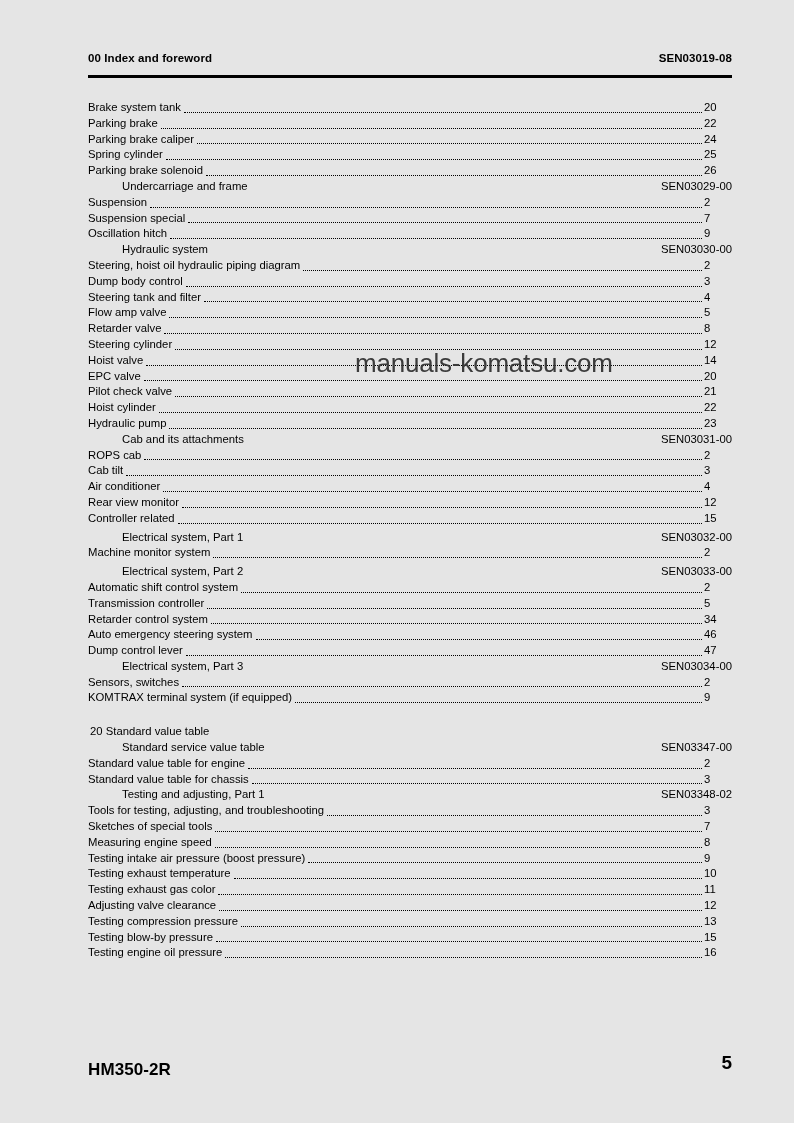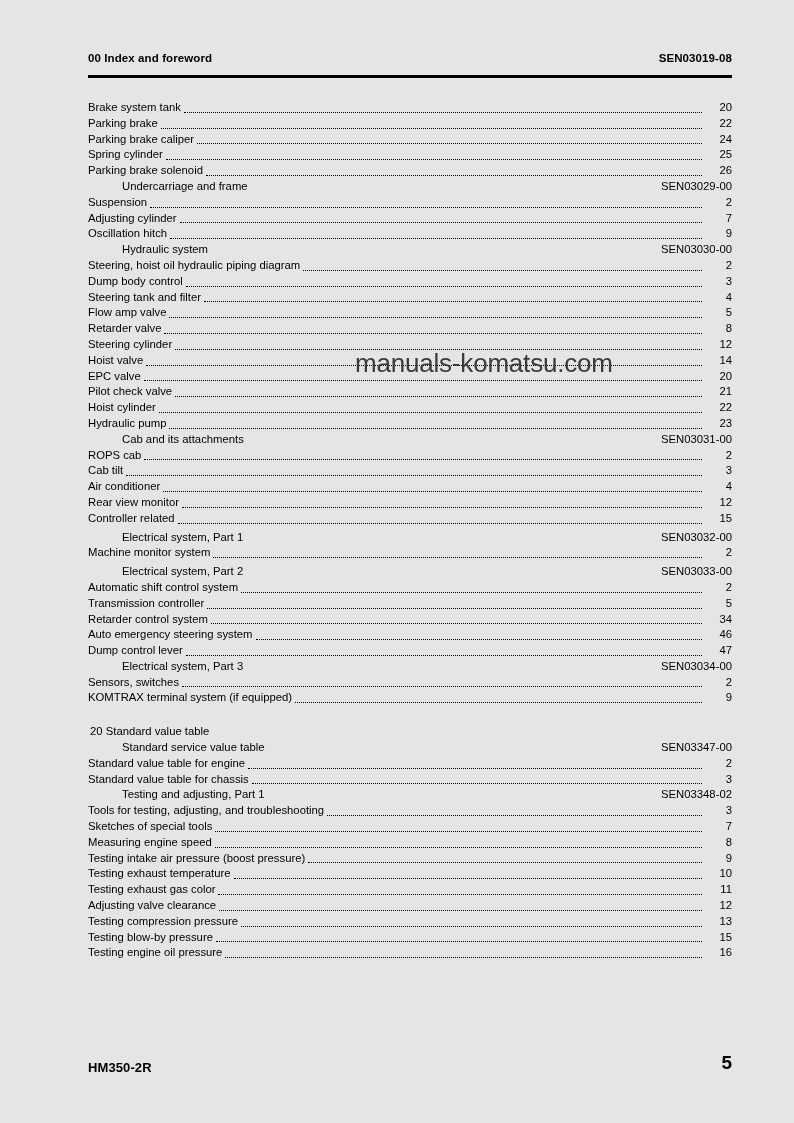--- a/index.html
+++ b/index.html
@@ -73,21 +73,20 @@
   .row .leader::before {
     content: "";
     position: absolute;
     left: 0;
     right: 0;
     bottom: 0;
     border-bottom: 1.1px dotted #000000;
   }
   .row .num {
     flex: 0 0 28px;
-    text-align: right;
   }
   .row .sen {
     flex: 0 0 auto;
     margin-left: auto;
     text-align: right;
   }
 
   
   .lvl0 .label { margin-left: 2px; }
   .lvl1 .label { margin-left: 34px; }
@@ -106,21 +105,21 @@
     letter-spacing: -0.2px;
     white-space: nowrap;
     pointer-events: none;
   }
 
   
   #footer-model {
     position: absolute;
     left: 88px;
     top: 1060px;
-    font-size: 13px;
+    font-size: 17px;
     font-weight: bold;
     letter-spacing: 0.1px;
   }
   #footer-page {
     position: absolute;
     right: 62px;
     top: 1052px;
     font-size: 19px;
     font-weight: bold;
   }
@@ -165,21 +164,21 @@
       <div class="row lvl1">
         <span class="label">Undercarriage and frame</span>
         <span class="sen">SEN03029-00</span>
       </div>
       <div class="row lvl2">
         <span class="label">Suspension</span>
         <span class="leader"></span>
         <span class="num">2</span>
       </div>
       <div class="row lvl2">
-        <span class="label">Adjusting cylinder</span>
+        <span class="label">Suspension special</span>
         <span class="leader"></span>
         <span class="num">7</span>
       </div>
       <div class="row lvl2">
         <span class="label">Oscillation hitch</span>
         <span class="leader"></span>
         <span class="num">9</span>
       </div>
       <div class="row lvl1">
         <span class="label">Hydraulic system</span>

